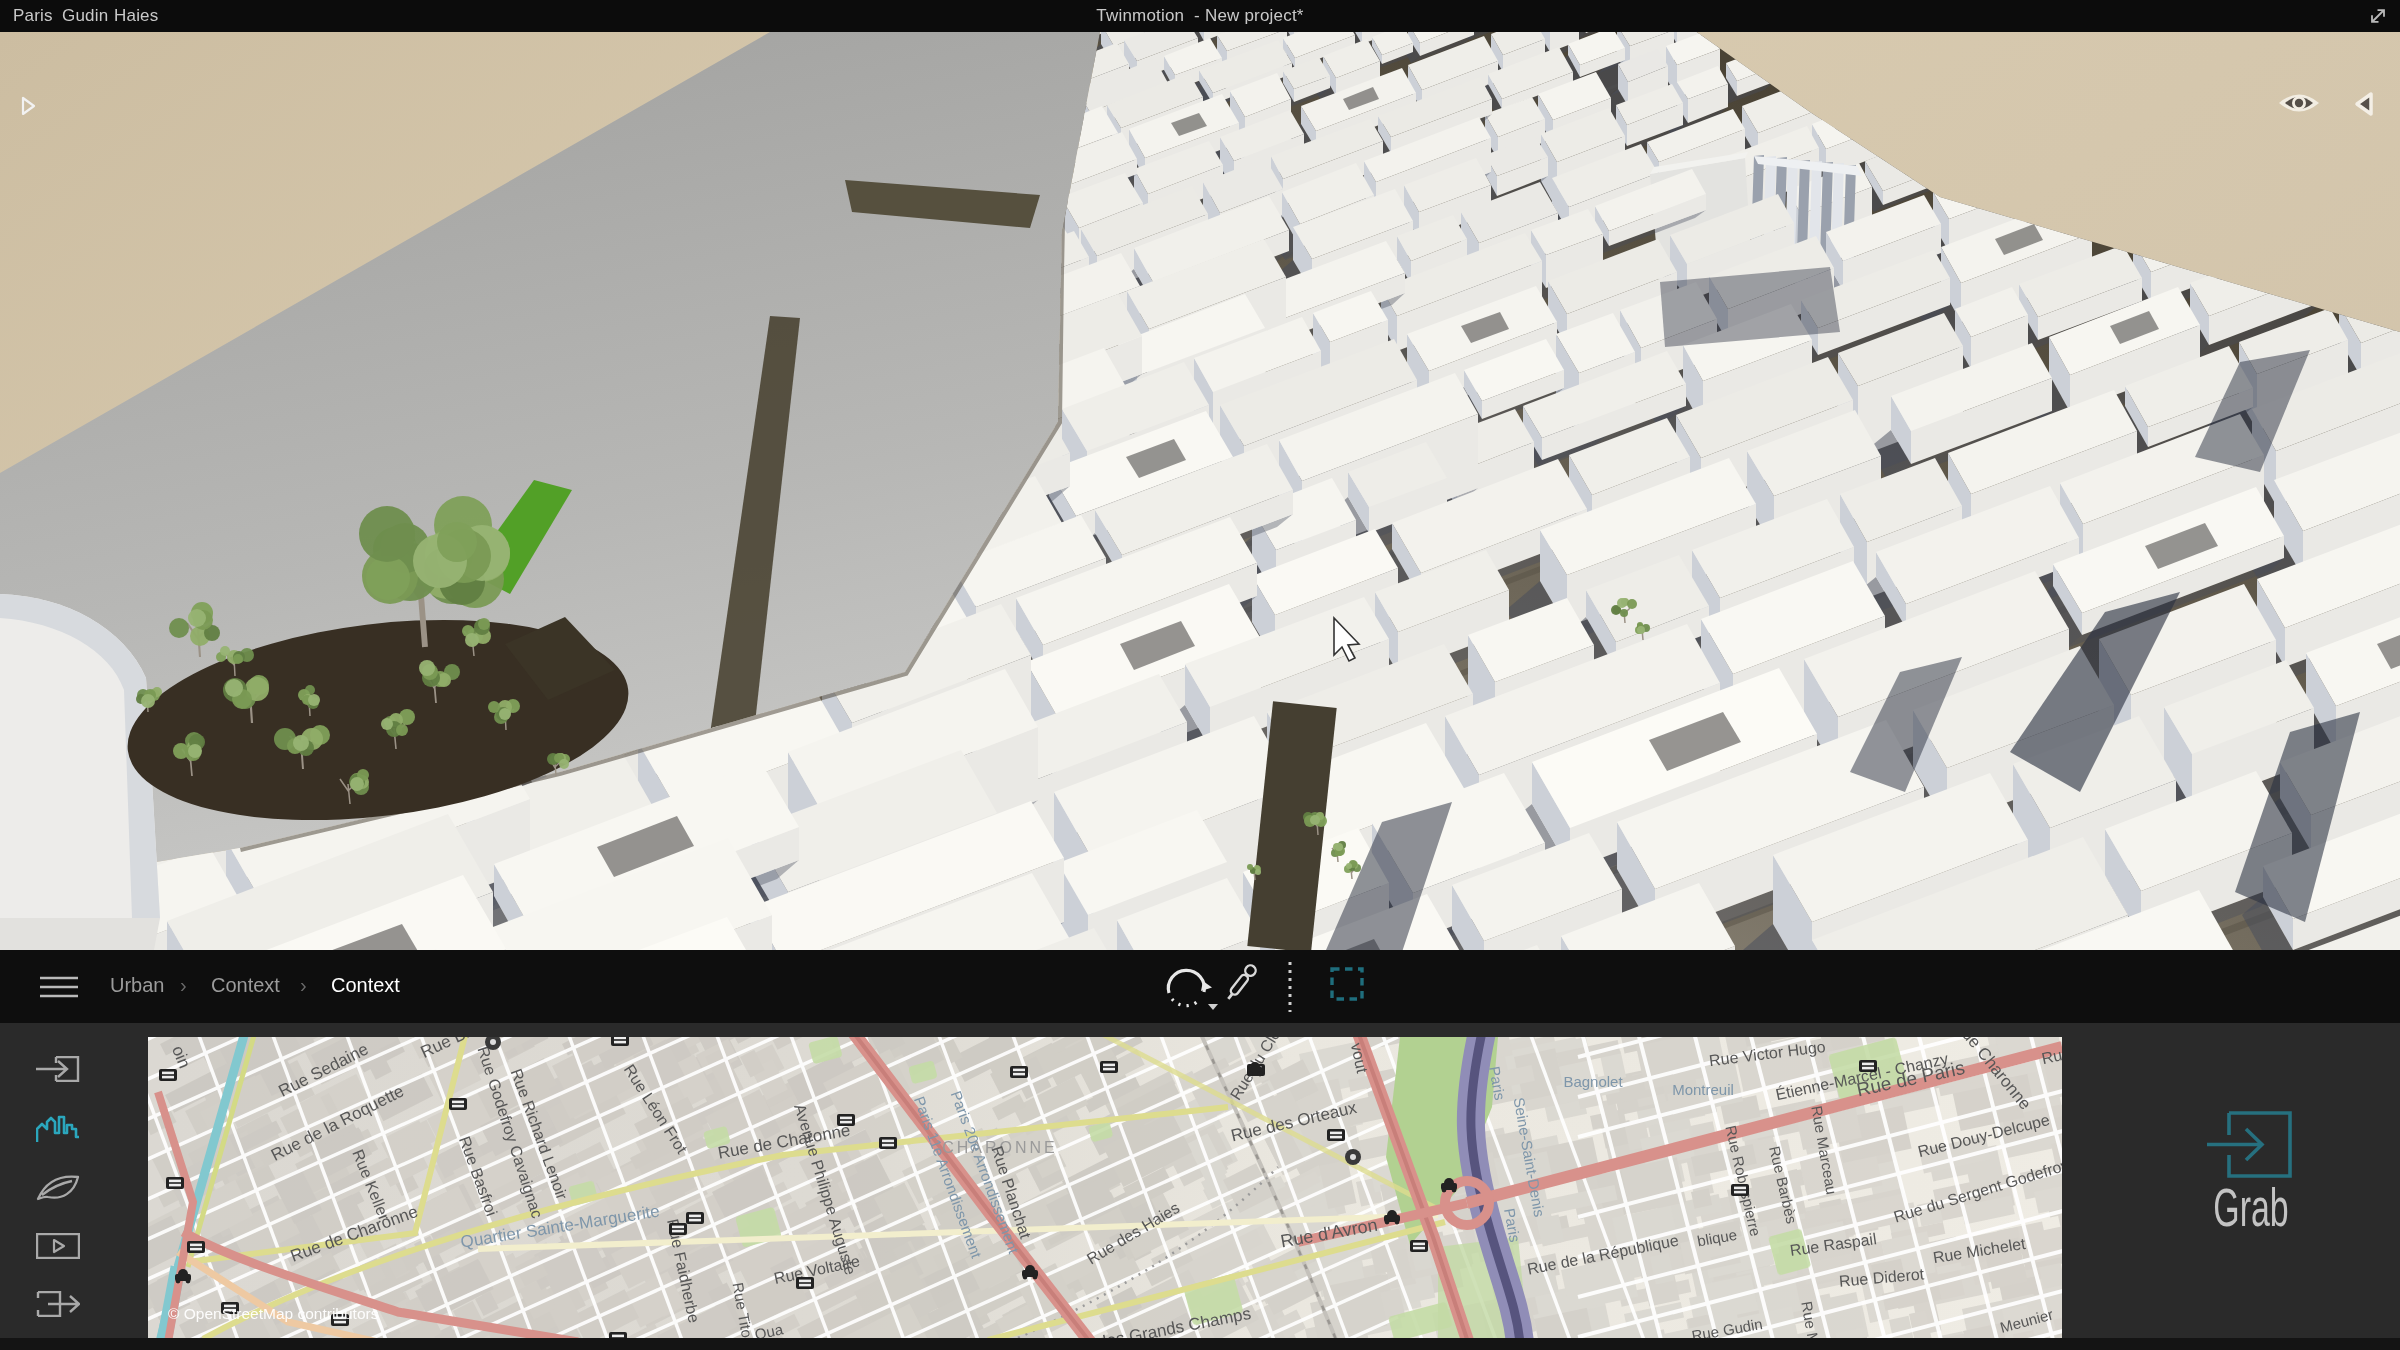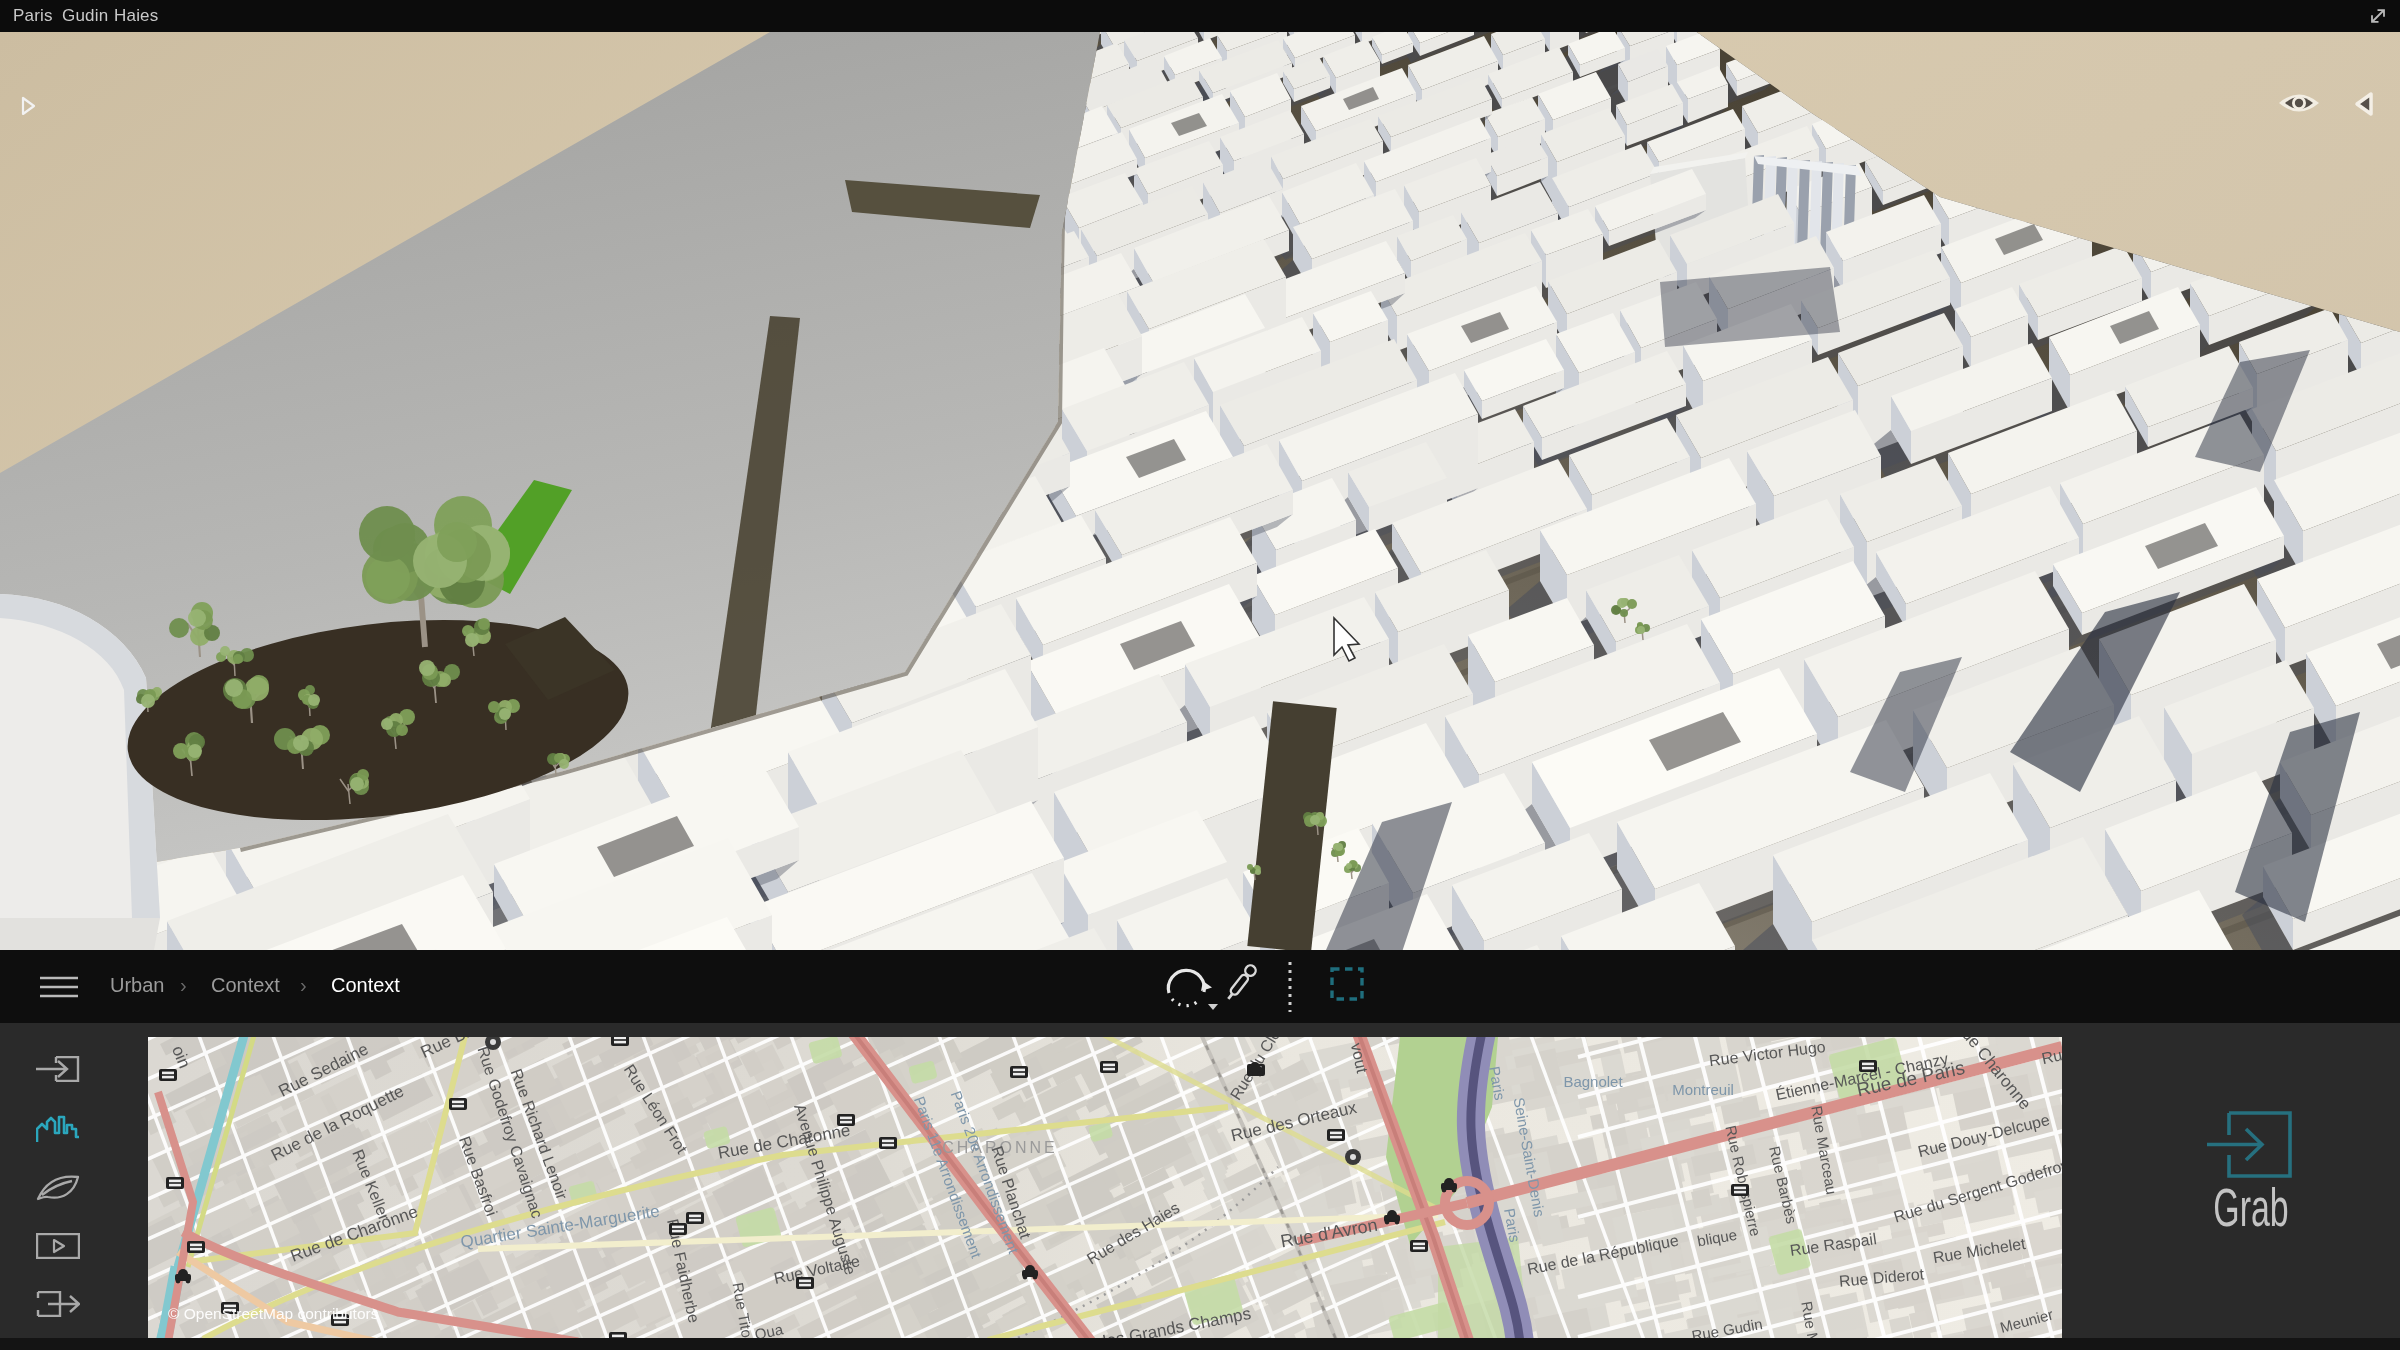--- a/index.html
+++ b/index.html
@@ -11,20 +11,21 @@
 .bottom{position:absolute;left:0;top:1023px;width:2400px;height:327px;background:#2a2a2a}
 .mapbox{position:absolute;left:148px;top:14px;width:1914px;height:301px;overflow:hidden}
 .grabtxt{position:absolute;left:2171px;top:1177px;width:160px;text-align:center;font-size:53px;color:#c3c3c3;transform:scaleX(0.64)}
 </style></head>
 <body>
 
 <div class="titlebar">
 <div class="menu" style="left:13px">Paris</div>
 <div class="menu" style="left:62px">Gudin</div>
 <div class="menu" style="left:114px">Haies</div>
+<div class="menu" style="left:0;width:2400px;text-align:center">Twinmotion&nbsp; - New project*</div>
 <svg class="menu" style="left:2368px;top:7px" width="20" height="18" viewBox="0 0 20 18">
       <path d="M4.5,14.5 L15.5,3.5 M9.5,3.2 L16,3.2 L16,9.7 M10.5,14.8 L4,14.8 L4,8.3" stroke="#b9b9b9" stroke-width="1.8" fill="none"></path>
     </svg>
 </div>
 
 <div class="viewport">
 <svg width="2400" height="918" viewBox="0 0 2400 918" style="display:block">
 <defs>
 <linearGradient id="tan" x1="0" y1="0" x2="1" y2="0.55">
 <stop offset="0" stop-color="#ccbda1"></stop>

